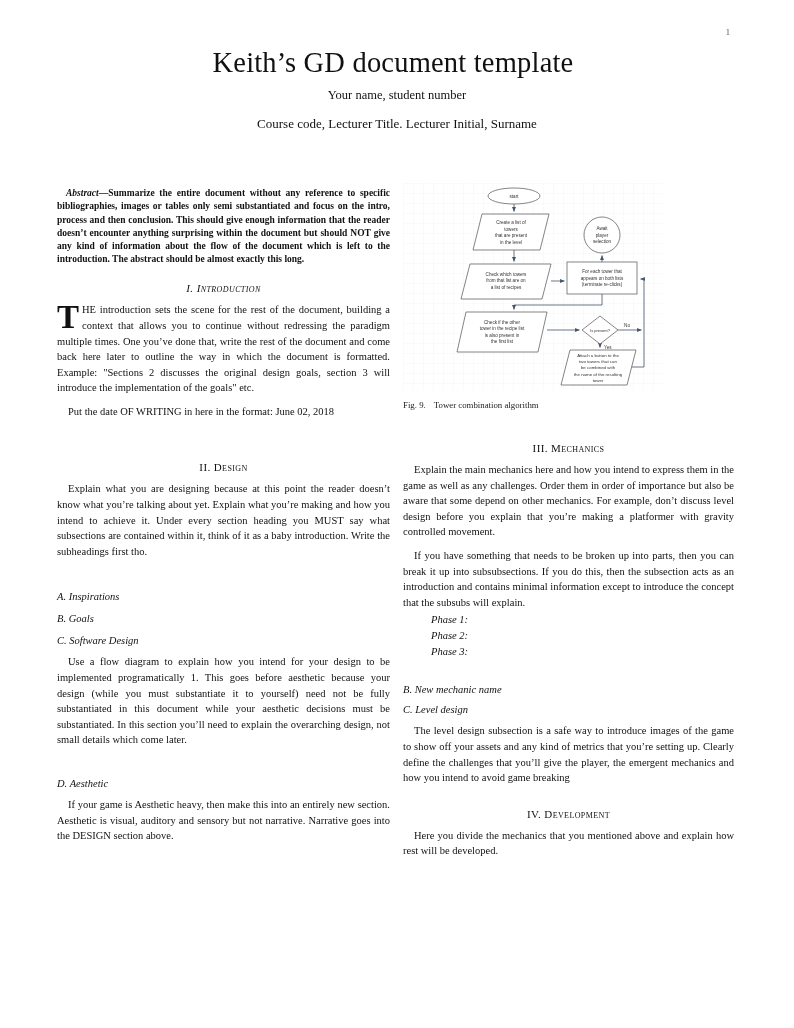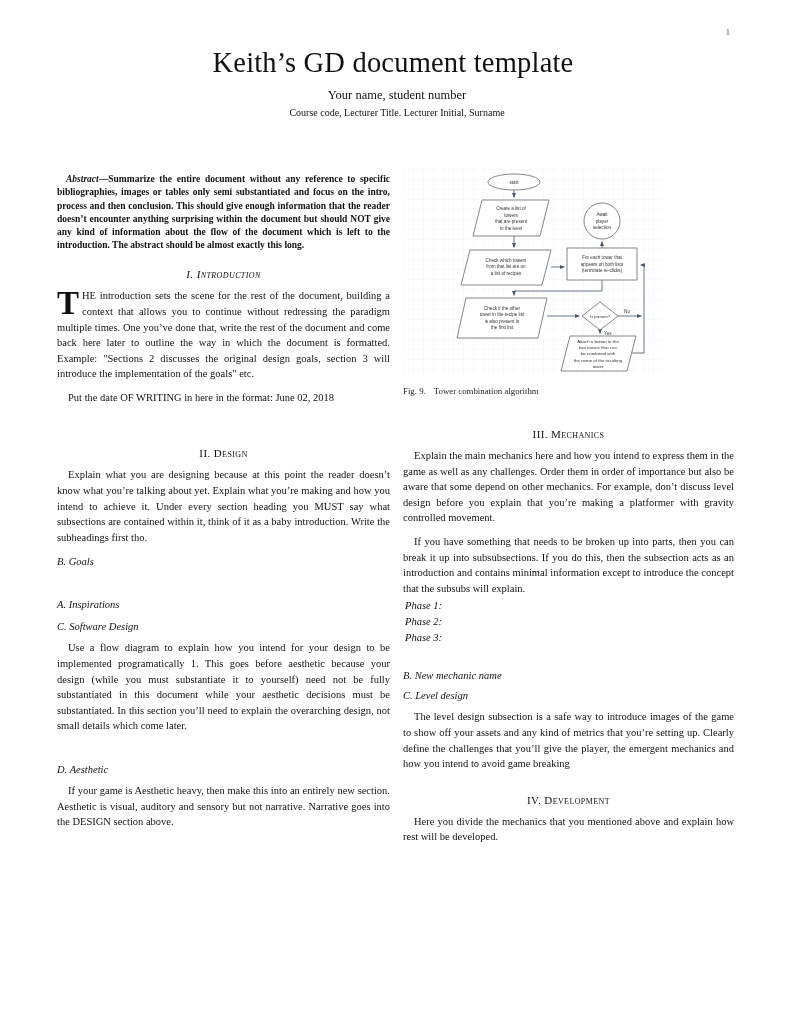--- a/index.html
+++ b/index.html
@@ -6,21 +6,21 @@
   .page {
     position:relative; width:794px; height:1028px; background:#fff;
     font-family:"Liberation Serif","DejaVu Serif",serif; color:#111;
     overflow:hidden;
   }
   .page-number { position:absolute; top:27px; right:64px; font-size:8.5px; color:#555; }
 
   .doc-header { text-align:center; }
   .doc-title { margin:47px 8px 0 0; font-size:28.5px; font-weight:normal; letter-spacing:0.2px; }
   .author-line { margin-top:9px; font-size:12.5px; }
-  .course-line { margin-top:4px; font-size:10px; }
+  .course-line { margin-top:13px; font-size:13px; }
 
   .columns { display:flex; padding:0 57px; gap:13px; margin-top:40px; align-items:center; }
   .col { text-align:justify; }
   .col-left  { width:333px; }
   .col-right { width:331px; }
 
   p { margin:0; }
   .abstract { font-weight:bold; font-size:9.5px; line-height:13.2px; text-indent:9px; }
   .abstract-label { font-style:italic; }
 
@@ -43,21 +43,21 @@
 
   .sub-heading { font-style:italic; font-size:10.5px; font-weight:normal; margin:0; text-align:left; }
   .sh-a  { margin-top:32px; }
   .sh-b  { margin-top:11px; }
   .sh-c  { margin-top:11px; }
   .sh-d  { margin-top:30px; }
   .sh-rounds { margin-top:28px; }
   .sh-newmech { margin-top:24px; }
   .sh-level { margin-top:9px; }
 
-  .phase { font-style:italic; font-size:10.5px; line-height:16px; margin-left:2px; text-align:left; }
+  .phase { font-style:italic; font-size:10.5px; line-height:16px; margin-left:28px; text-align:left; }
   .phases { margin-top:2px; }
 
   .figure-block { margin-top:11px; }
   .flowchart { display:block; }
   .fig-caption { margin-top:10px; font-size:8.8px; text-align:left; color:#222; }
   .fig-caption .cap-label { margin-right:8px; }
 
   svg text { font-family:"Liberation Sans","DejaVu Sans",sans-serif; fill:#333; }
   .fc-node { fill:#ffffff; stroke:#666; stroke-width:0.8; }
   .fc-edge { fill:none; stroke:#44546a; stroke-width:0.8; }
@@ -79,22 +79,22 @@
     <div class="col col-left">
       <p class="abstract"><em class="abstract-label">Abstract</em><span>—Summarize the entire document without any reference to specific bibliographies, images or tables only semi substantiated and focus on the intro, process and then conclusion. This should give enough information that the reader doesn’t encounter anything surprising within the document but should NOT give any kind of information about the flow of the document which is left to the introduction. The abstract should be almost exactly this long.</span></p>
 
       <h2 class="sec-heading h-intro">I. Introduction</h2>
       <p class="body-p no-indent"><span class="dropcap">T</span><span>HE introduction sets the scene for the rest of the document, building a context that allows you to continue without redressing the paradigm multiple times. One you’ve done that, write the rest of the document and come back here later to outline the way in which the document is formatted. Example: "Sections 2 discusses the original design goals, section 3 will introduce the implementation of the goals" etc.</span></p>
       <p class="body-p">Put the date OF WRITING in here in the format: June 02, 2018</p>
 
       <h2 class="sec-heading h-design">II. Design</h2>
       <p class="body-p">Explain what you are designing because at this point the reader doesn’t know what you’re talking about yet. Explain what you’re making and how you intend to achieve it. Under every section heading you MUST say what subsections are contained within it, think of it as a baby introduction. Write the subheadings first tho.</p>
 
+      <h3 class="sub-heading sh-a">A. Inspirations</h3>
       <h3 class="sub-heading sh-b">B. Goals</h3>
-      <h3 class="sub-heading sh-a">A. Inspirations</h3>
       <h3 class="sub-heading sh-c">C. Software Design</h3>
       <p class="body-p">Use a flow diagram to explain how you intend for your design to be implemented programatically 1. This goes before aesthetic because your design (while you must substantiate it to yourself) need not be fully substantiated in this document while your aesthetic decisions must be substantiated. In this section you’ll need to explain the overarching design, not small details which come later.</p>
 
       <h3 class="sub-heading sh-d">D. Aesthetic</h3>
       <p class="body-p">If your game is Aesthetic heavy, then make this into an entirely new section. Aesthetic is visual, auditory and sensory but not narrative. Narrative goes into the DESIGN section above.</p>
     </div>
 
     <div class="col col-right">
 
       <div class="figure-block">

